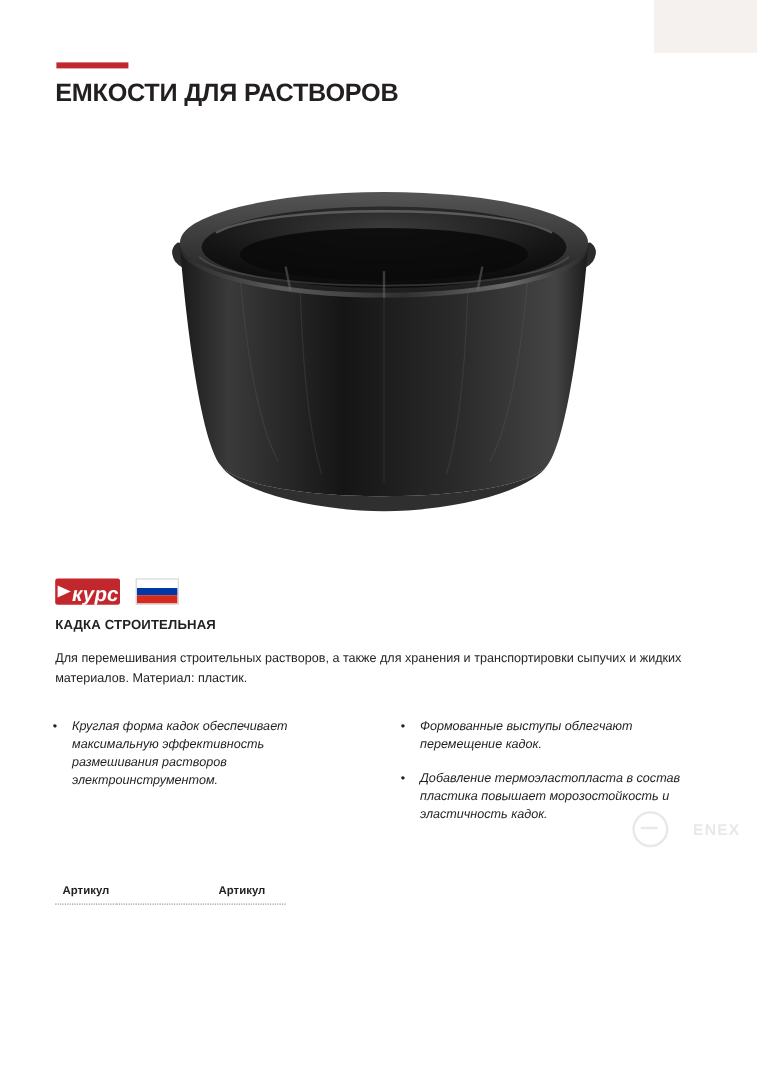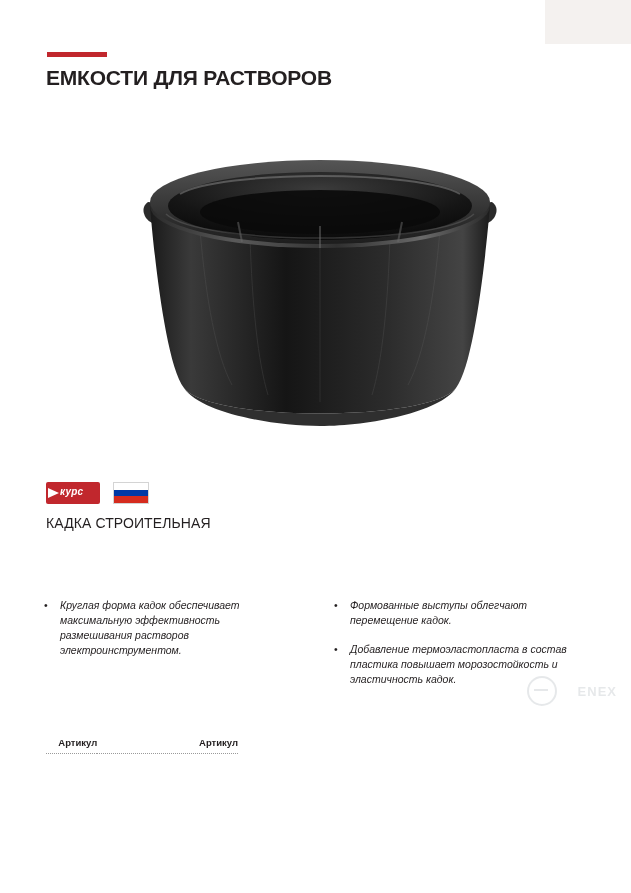--- a/index.html
+++ b/index.html
@@ -62,21 +62,21 @@
     height: 22px;
     background: #c1272d;
     border-radius: 2px;
     overflow: hidden;
   }
   .brand-logo .logo-text {
     position: absolute;
     left: 14px;
     top: 4px;
     color: #ffffff;
-    font-size: 10px;
+    font-size: 17px;
     font-style: italic;
     font-weight: bold;
     letter-spacing: 0.2px;
   }
   .brand-logo .logo-mark {
     position: absolute;
     left: 2px;
     top: 6px;
     width: 0;
     height: 0;
@@ -95,22 +95,22 @@
     box-sizing: border-box;
     overflow: hidden;
   }
   .flag .band { height: 33.333%; width: 100%; }
 
   
   .product-name {
     position: absolute;
     left: 46px;
     top: 515px;
-    font-size: 14px;
-    font-weight: normal;
+    font-size: 11px;
+    font-weight: bold;
     letter-spacing: 0.1px;
     text-transform: uppercase;
     text-align: center;
   }
   .product-desc {
     position: absolute;
     left: 46px;
     top: 541px;
     width: 540px;
     font-size: 10.5px;
@@ -149,21 +149,21 @@
   
   .spec-table {
     position: absolute;
     left: 46px;
     top: 737px;
     width: 192px;
     border-collapse: collapse;
     font-size: 9.5px;
   }
   .spec-table th {
-    text-align: right;
+    text-align: center;
     font-size: 9.5px;
     font-weight: bold;
     padding: 0 0 5px 0;
     border-bottom: 1px dotted #9a9a9a;
     color: #231f20;
   }
   .spec-table td {
     padding: 5px 0 4px 0;
     border-bottom: 1px dotted #9a9a9a;
     color: #231f20;
@@ -288,20 +288,21 @@
     <span class="logo-mark"></span>
     <span class="logo-text">курс</span>
   </div>
   <div class="flag">
     <div class="band" style="background:#ffffff"></div>
     <div class="band" style="background:#0039a6"></div>
     <div class="band" style="background:#d52b1e"></div>
   </div>
 
   <div class="product-name">КАДКА СТРОИТЕЛЬНАЯ</div>
+  <div class="product-desc">Для перемешивания строительных растворов, а также для хранения и транспортировки сыпучих и жидких материалов. Материал: пластик.</div>
 
   <div class="features">
     <div class="col">
       <div class="feature">
         <div class="dot">•</div>
         <div class="txt">Круглая форма кадок обеспечивает максимальную эффективность размешивания растворов электроинструментом.</div>
       </div>
     </div>
     <div class="col">
       <div class="feature">

